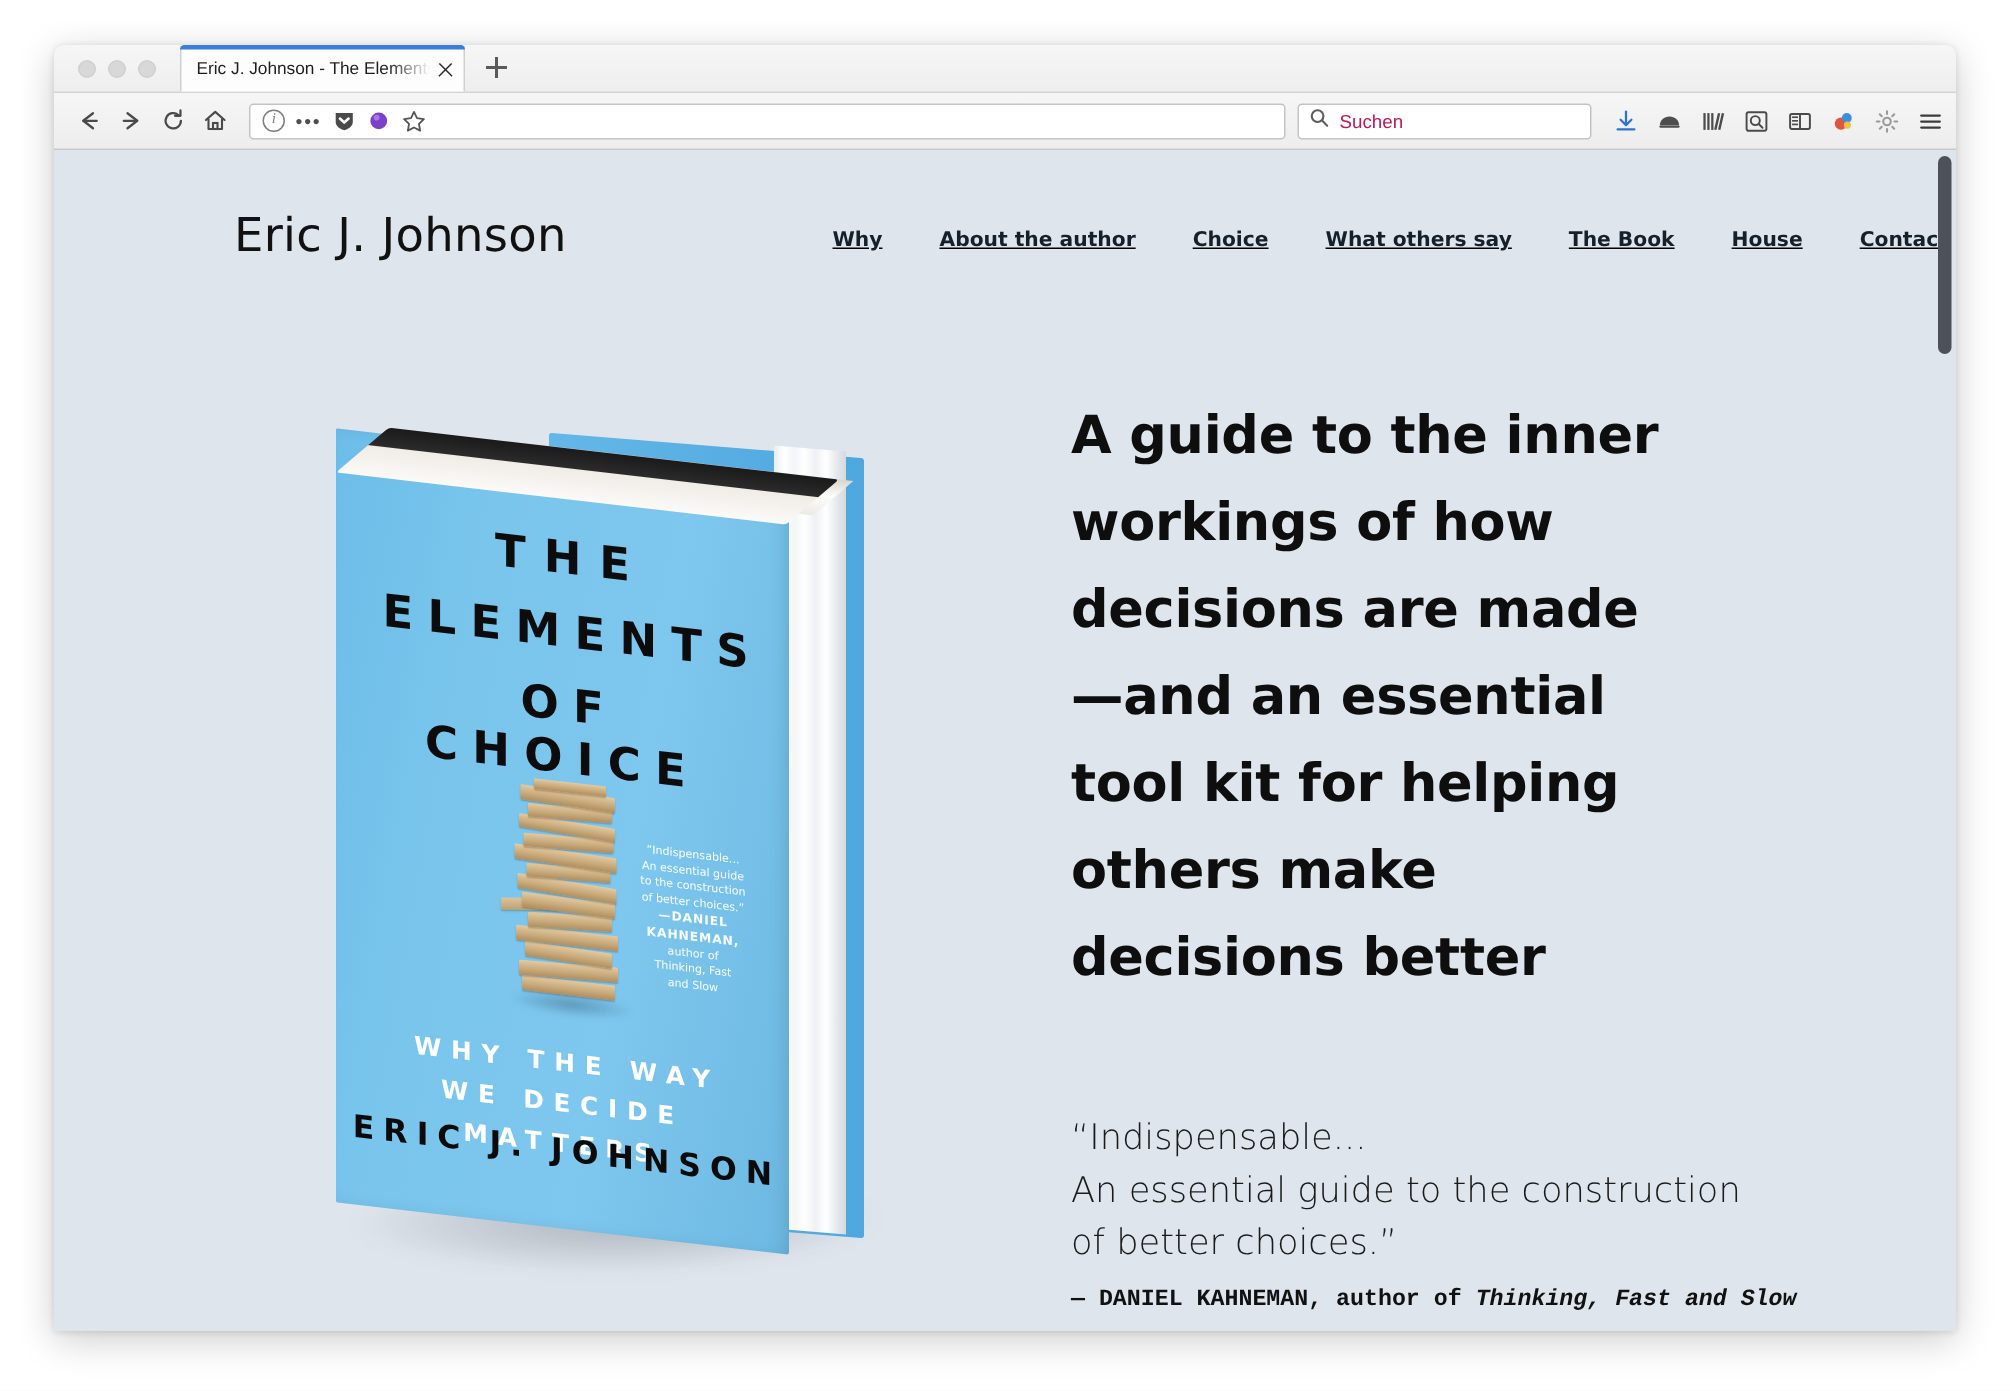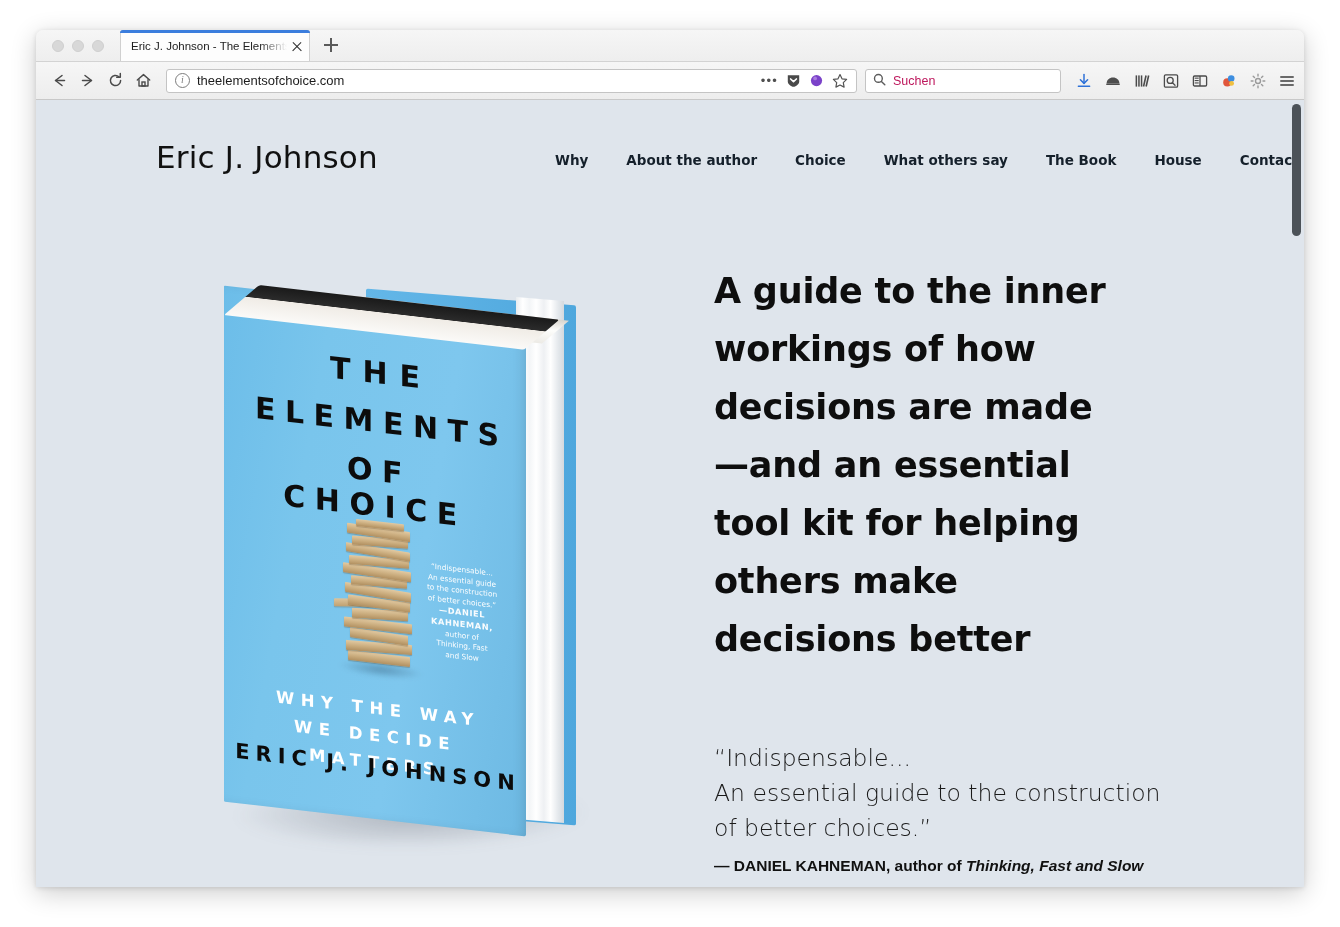--- a/index.html
+++ b/index.html
@@ -221,20 +221,21 @@
     letter-spacing: 0.2px;
     margin-left: 120px;
     width: 380px;
     flex: none;
   }
   #site-nav {
     display: flex;
     align-items: center;
     gap: 0px;
     margin-top: 6px;
+    text-decoration: underline;
   }
   .nav-link {
     font-family: "DejaVu Sans", sans-serif;
     font-size: 13.5px;
     font-weight: 600;
     color: #15202b;
     padding: 0 19px;
     white-space: nowrap;
     letter-spacing: 0px;
   }
@@ -272,21 +273,21 @@
   #quote-text {
     font-family: "DejaVu Sans", sans-serif;
     font-size: 23.5px;
     font-weight: 300;
     line-height: 35px;
     color: #1a1a1a;
     white-space: pre-line;
   }
   #quote-attrib {
     margin-top: 11px;
-    font-family: Liberation Sans, sans-serif;
+    font-family: Liberation Mono, monospace;
     font-size: 15.5px;
     font-weight: 600;
     color: #111111;
     white-space: nowrap;
   }
   #quote-attrib .bookname {
     font-style: italic;
     font-weight: 600;
   }
 
@@ -522,21 +523,20 @@
       <span class="nav-btn">
         <svg width="17" height="17" viewBox="0 0 17 17" fill="none" stroke="currentColor" stroke-width="1.4">
           <path d="M2.3 8 L8.5 2.6 L14.7 8" stroke-linecap="round" stroke-linejoin="round"></path>
           <path d="M4 7.6 V14 H13 V7.6" stroke-linecap="round" stroke-linejoin="round"></path>
           <rect x="7" y="10" width="3" height="4"></rect>
         </svg>
       </span>
 
       <div id="url-bar">
         <span id="identity-icon">i</span>
-        <span id="url-text">theelementsofchoice.com</span>
         <span id="url-icons">
           <span id="pageaction-dots">•••</span>
           <span class="shield-pocket">
             <svg width="15" height="15" viewBox="0 0 15 15">
               <path d="M1.8 2.3 h11.4 v6.1 c0 2.9 -3.2 4.9 -5.7 5.4 C5 13.3 1.8 11.3 1.8 8.4 Z" fill="#4a4a4a"></path>
               <path d="M4.6 6 L7.5 8.7 L10.4 6" fill="none" stroke="#ffffff" stroke-width="1.7" stroke-linecap="round" stroke-linejoin="round"></path>
             </svg>
           </span>
           <span class="shield-pocket">
             <svg width="15" height="15" viewBox="0 0 15 15">

